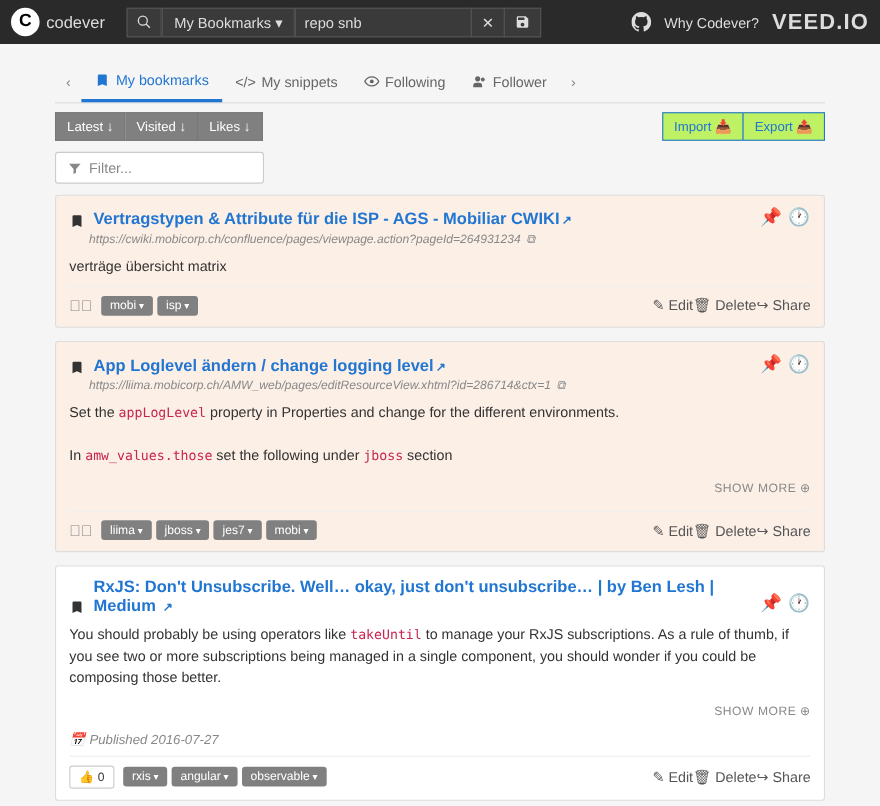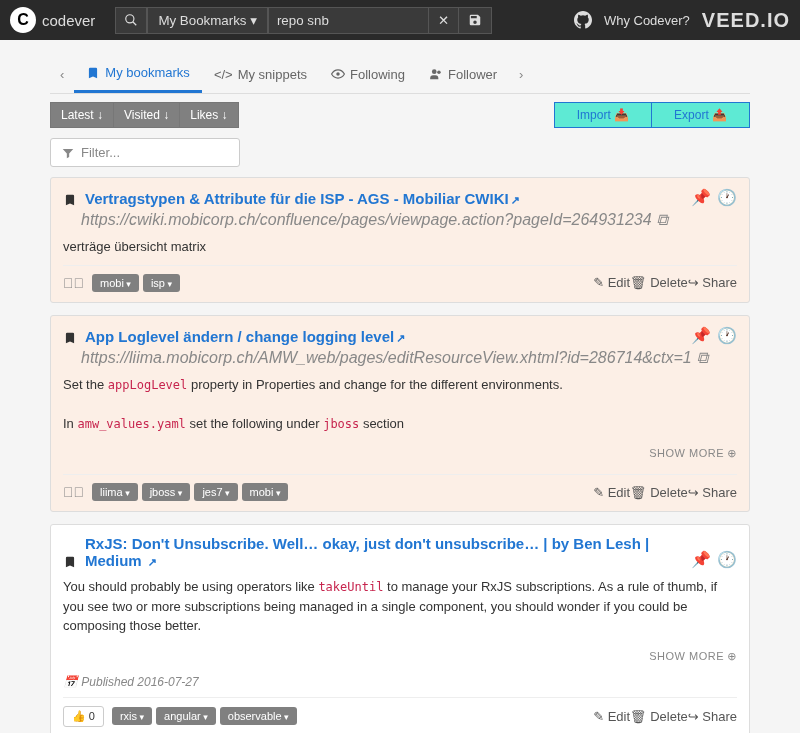--- a/index.html
+++ b/index.html
@@ -14,31 +14,31 @@
 .top-right { margin-left: auto; display: flex; align-items: center; gap: 12px; }
 .veed { font-weight: 900; font-size: 20px; letter-spacing: 1px; }
 .container { max-width: 720px; margin: 0 auto; padding: 15px 10px; }
 .tabs { display: flex; align-items: center; border-bottom: 1px solid #ddd; margin-bottom: 8px; }
 .nav-arrow { padding: 8px 10px; color: #888; cursor: pointer; }
 .tab { padding: 10px 12px; color: #666; cursor: pointer; display: flex; align-items: center; gap: 5px; }
 .tab.active { color: #2176d2; border-bottom: 3px solid #2176d2; font-weight: 500; }
 .sort-row { display: flex; align-items: flex-start; margin-bottom: 10px; }
 .sort-btn { background: #808080; color: #fff; border: 1px solid #777; padding: 5px 10px; cursor: pointer; font-size: 12px; }
 .sort-btn + .sort-btn { border-left: none; }
-.import-btn, .export-btn { background: #5eead4; color: #2176d2; border: 1px solid #2176d2; padding: 5px 22px; cursor: pointer; font-size: 12px; }
+.import-btn, .export-btn { background: #bef264; color: #2176d2; border: 1px solid #2176d2; padding: 5px 10px; cursor: pointer; font-size: 12px; }
 .filter-row { display: flex; justify-content: flex-start; margin-bottom: 10px; }
 .filter-box { border: 1px solid #ccc; padding: 6px 10px; width: 190px; background: #fff; display: flex; align-items: center; gap: 6px; color: #888; border-radius: 3px; }
 .card { background: #fff; border: 1px solid #ddd; border-radius: 3px; padding: 10px 12px; margin-bottom: 12px; }
 .card.priv { background: #fcefe6; }
 .card-head { display: flex; align-items: flex-end; gap: 8px; }
 .title { color: #2176d2; font-weight: 600; font-size: 15px; flex: 1; }
 .title a { color: #2176d2; cursor: pointer; }
 .ext-icon { font-size: 11px; margin-left: 2px; }
 .pin-clock { display: flex; gap: 6px; font-size: 16px; }
-.url { color: #888; font-style: italic; font-size: 16px; margin: 4px 0 8px 18px; display: flex; align-items: center; gap: 5px; }
+.url { color: #888; font-style: italic; font-size: 11px; margin: 4px 0 8px 18px; display: flex; align-items: center; gap: 5px; }
 .descr { font-size: 13px; margin: 8px 0; line-height: 1.5; }
 .code { color: #c7254e; font-family: monospace; font-size: 12px; }
 .show-more { color: #888; font-size: 11px; padding: 6px 0; letter-spacing: 0.5px; cursor: pointer; font-family: serif; text-align: right; }
 .foot { display: flex; align-items: center; border-top: 1px solid #eee; margin-top: 8px; padding-top: 8px; }
 .eye-off { color: #888; margin-right: 8px; font-size: 14px; }
 .tag { background: #808080; color: #fff; padding: 3px 8px; border-radius: 3px; font-size: 11px; margin-right: 4px; cursor: pointer; }
 .tag::after { content: " ▾"; font-size: 9px; }
 .actions { margin-left: auto; display: flex; color: #555; font-size: 13px; }
 .actions span { cursor: pointer; }
 .posted { font-size: 12px; margin: 6px 0 4px 18px; }
@@ -167,21 +167,21 @@
         <span>🕐</span>
       </div>
     </div>
     <div class="url">
         <span>https://liima.mobicorp.ch/AMW_web/pages/editResourceView.xhtml?id=286714&amp;ctx=1</span>
         <span>⧉</span>
       </div>
     <div class="descr">
       <span>Set the </span><span class="code">appLogLevel</span><span> property in Properties and change for the different environments.</span>
       <br><br>
-      <span>In </span><span class="code">amw_values.yaml</span><span> set the following under </span><span class="code">jboss</span><span> section</span>
+      <span>In </span><span class="code">amw_values.those</span><span> set the following under </span><span class="code">jboss</span><span> section</span>
     </div>
     <div class="show-more"><span>SHOW MORE</span> ⊕</div>
     <div class="foot">
       <span class="eye-off">👁⃠</span>
       <span class="tag">liima</span>
       <span class="tag">jboss</span>
       <span class="tag">jes7</span>
       <span class="tag">mobi</span>
       <div class="actions">
         <span>✎ <span>Edit</span></span>

